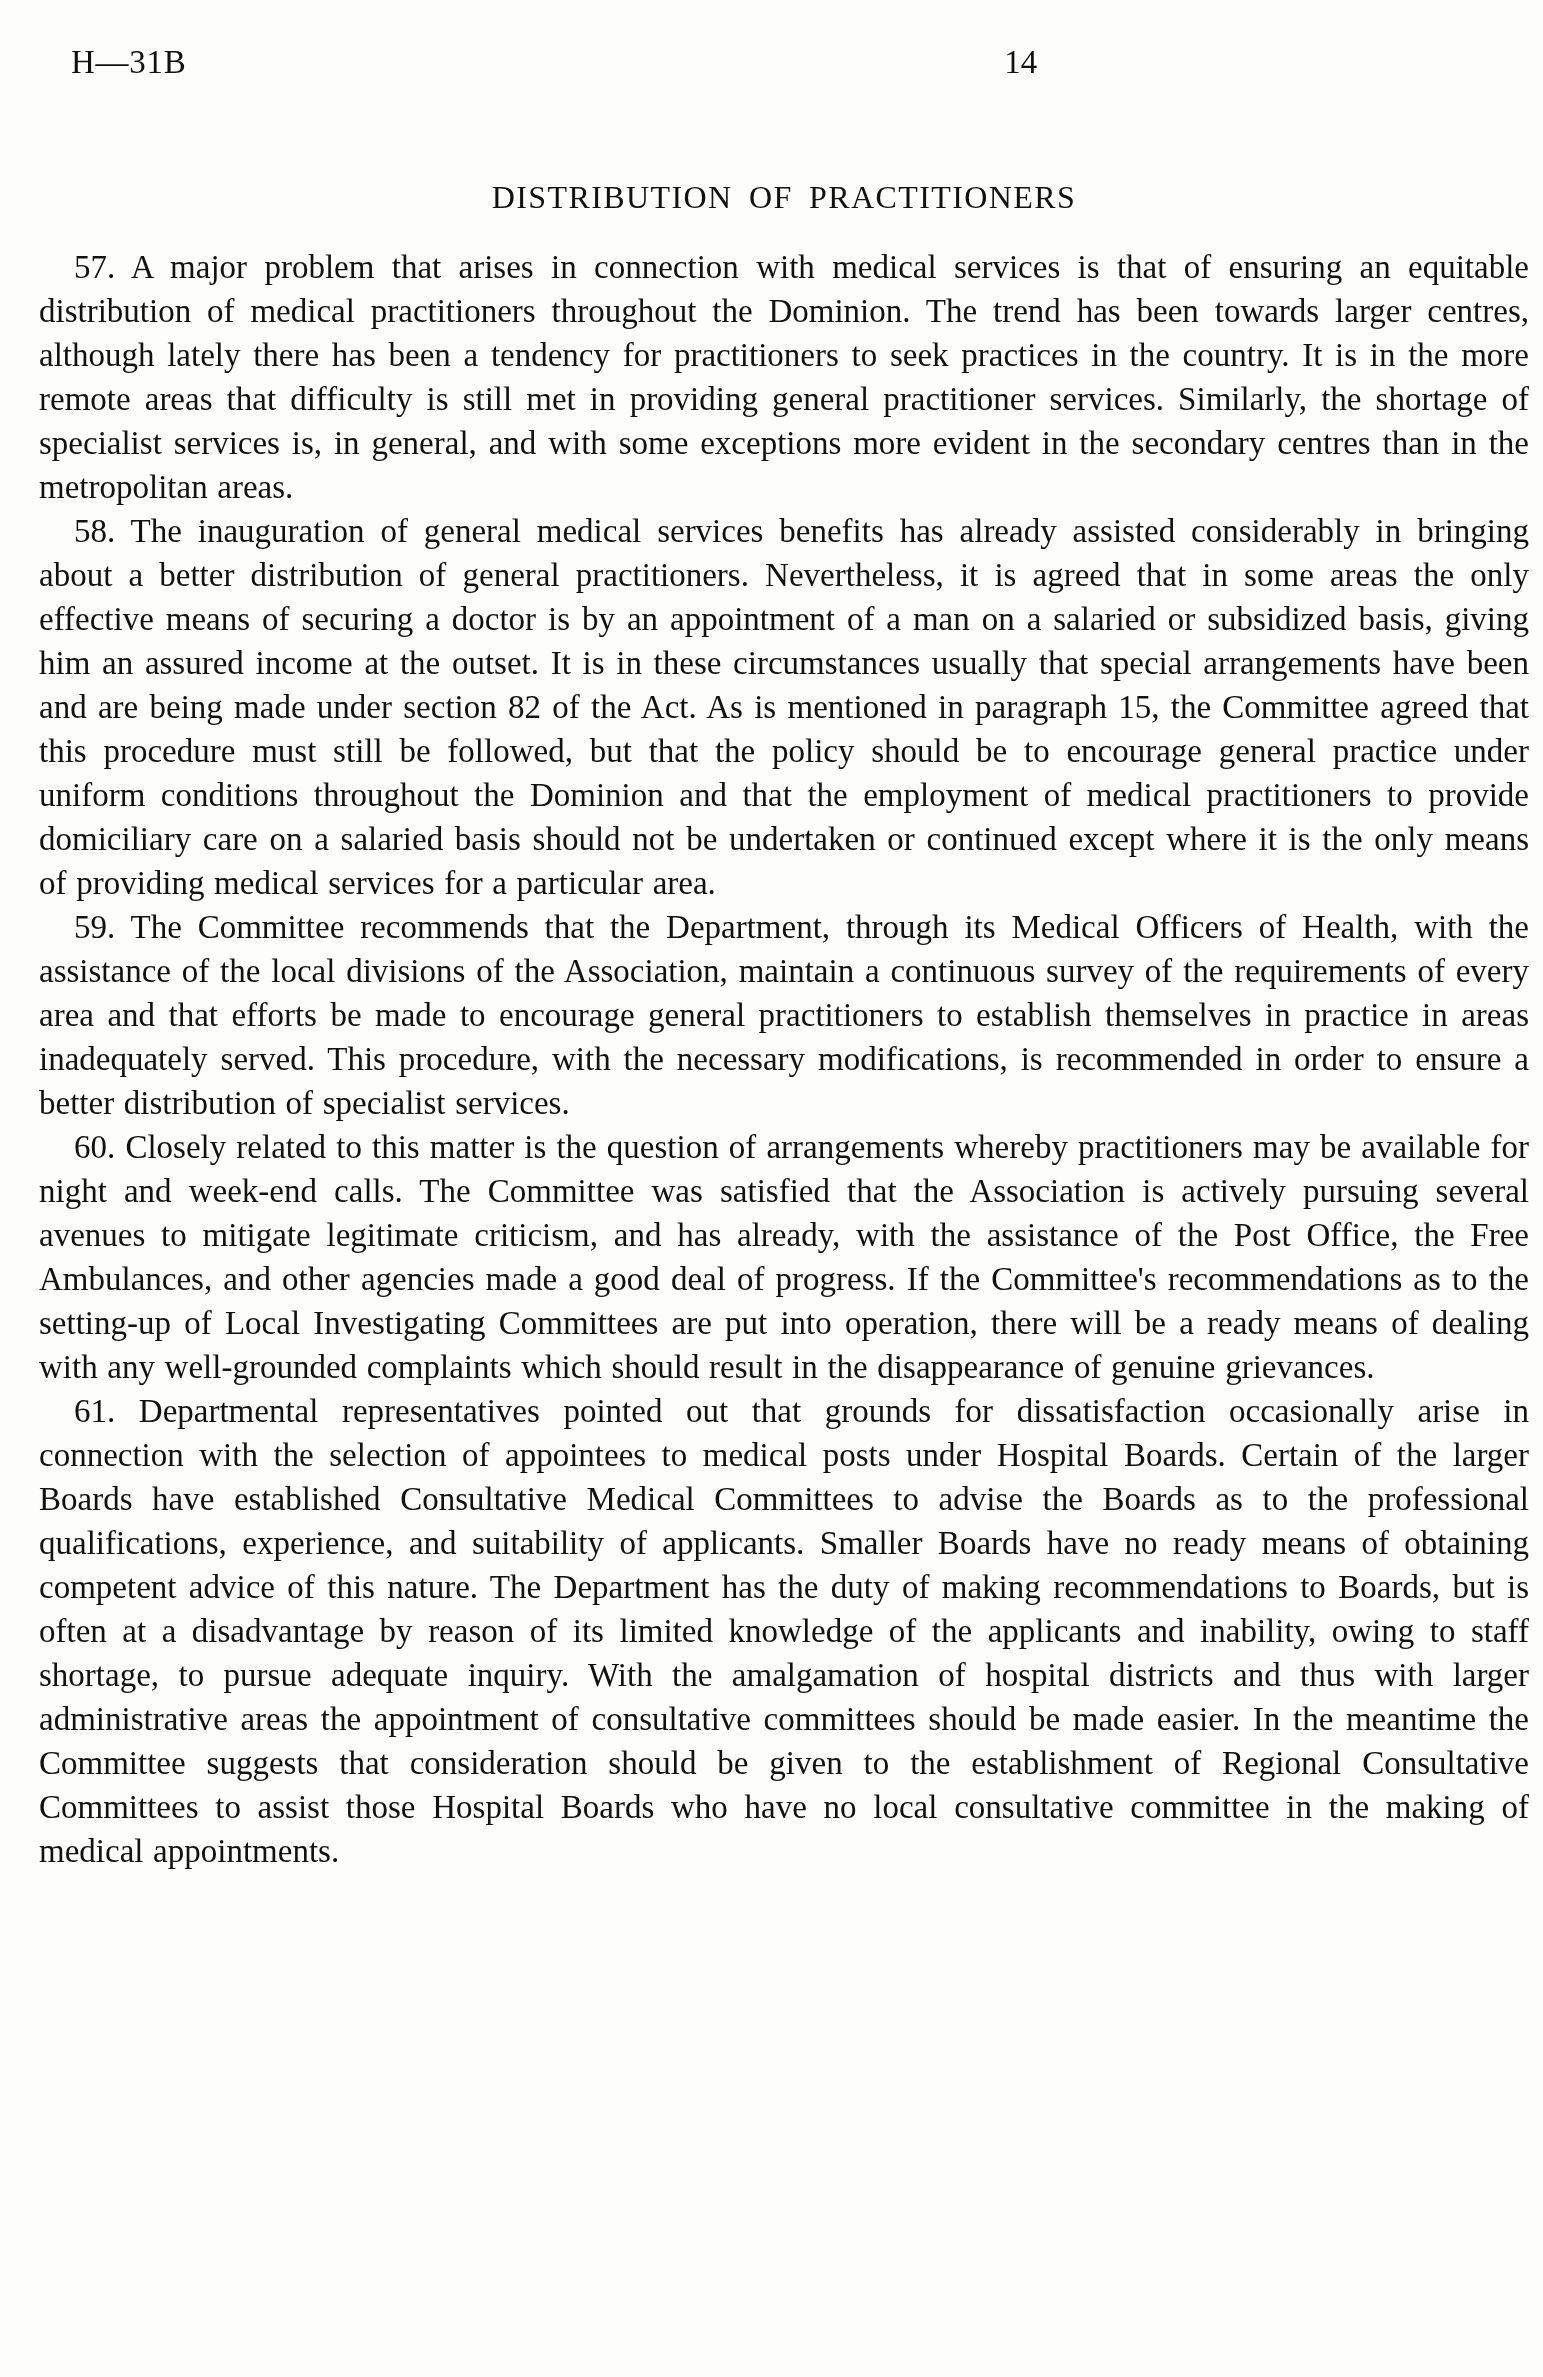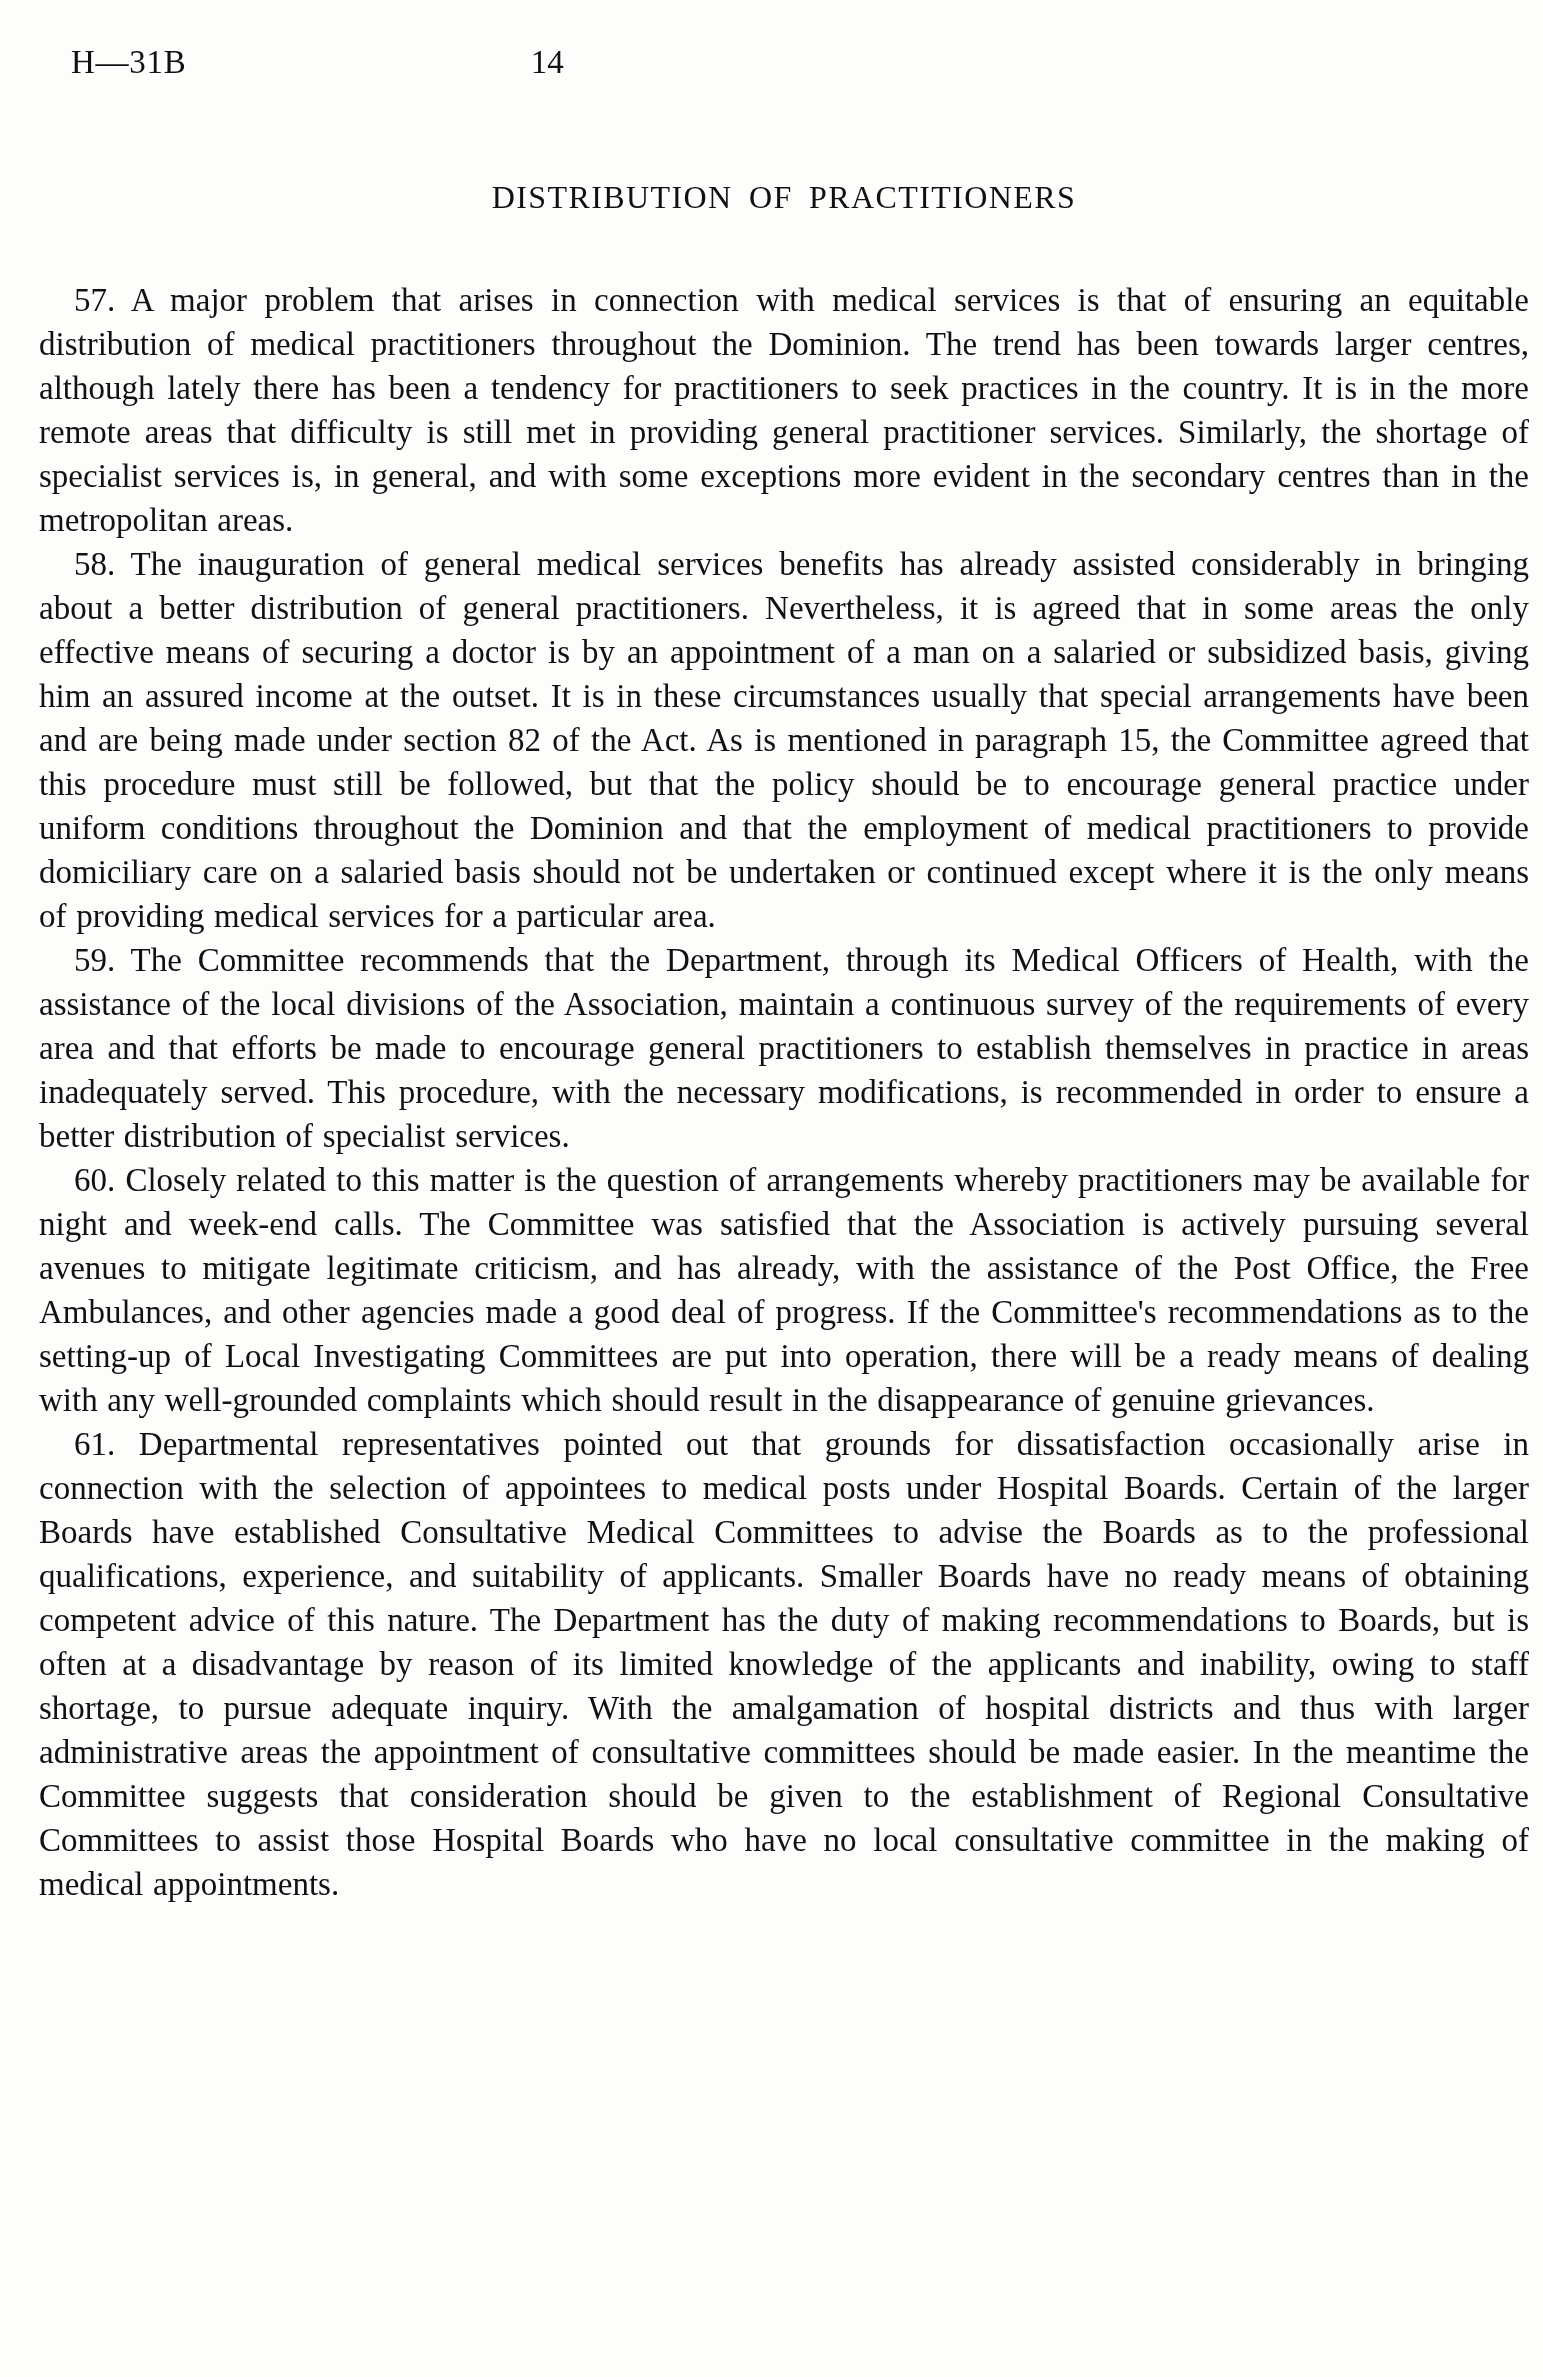--- a/index.html
+++ b/index.html
@@ -27,33 +27,33 @@
   }
   .doc-ref {
     width: 33%;
     text-align: left;
     letter-spacing: 0.7px;
     padding-left: 32px;
     box-sizing: border-box;
   }
   .page-num {
     width: 34%;
-    text-align: left;
+    text-align: right;
   }
   .header-spacer {
     width: 33%;
   }
   .section-heading {
     text-align: center;
     font-size: 32px;
     line-height: 1.2;
     letter-spacing: 1.4px;
     word-spacing: 7px;
     margin-top: 98px;
-    margin-bottom: 61px;
+    margin-bottom: 28px;
     font-weight: normal;
   }
   .section-heading.second {
     margin-top: 105px;
     margin-bottom: 44px;
   }
   .body-text p {
     margin: 0;
     font-size: 33px;
     line-height: 44px;

